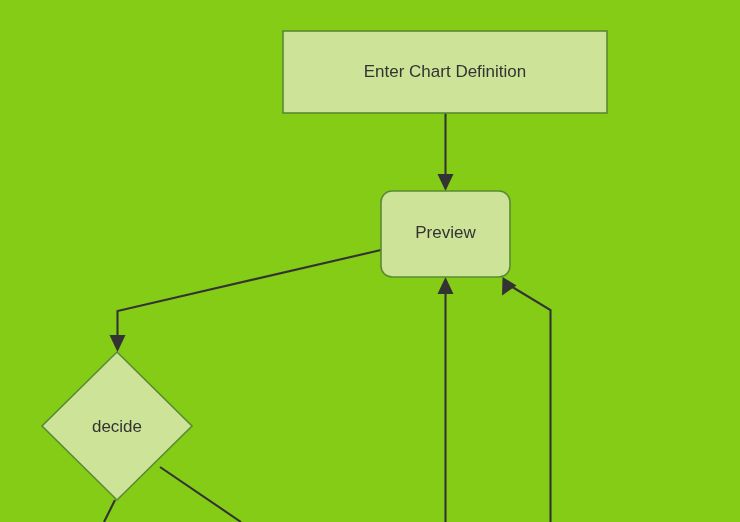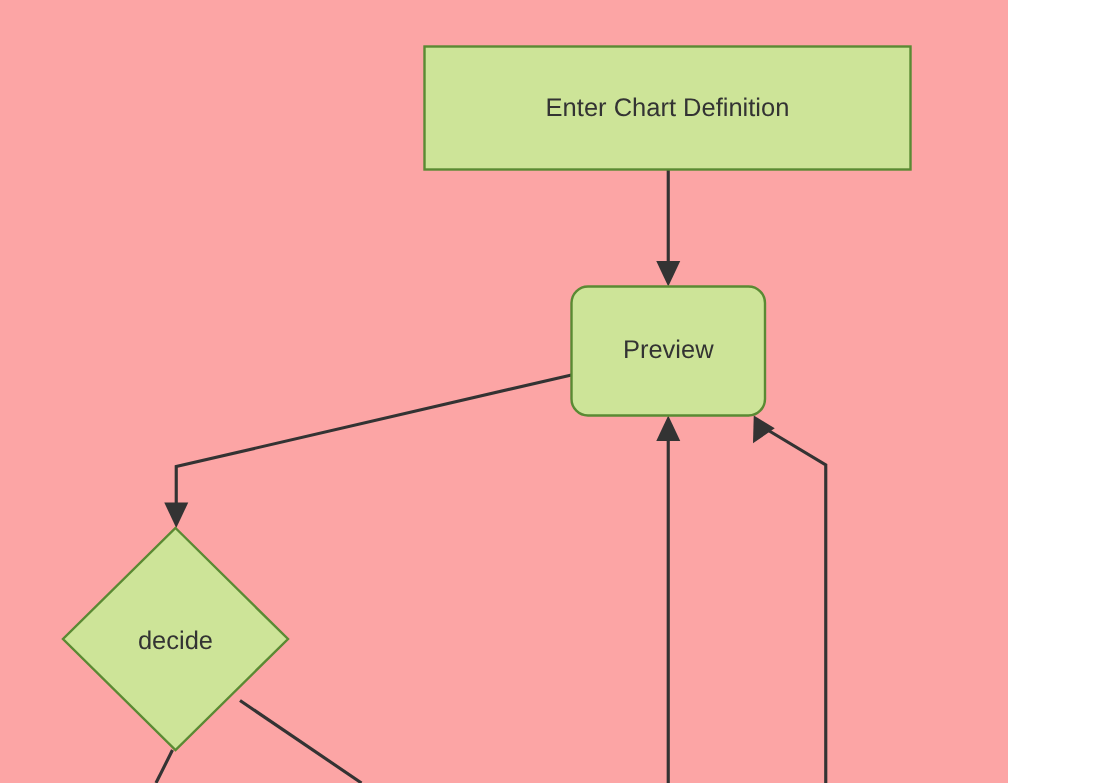--- a/index.html
+++ b/index.html
@@ -2,23 +2,23 @@
 <html><head>
 <meta charset="utf-8">
 <style>
   html, body {
     margin: 0;
     padding: 0;
     background: #ffffff;
   }
   #canvas {
     position: relative;
-    width: 672px;
+    width: 740px;
     height: 522px;
-    background: #fca5a5;
+    background: #84cc16;
     overflow: hidden;
     font-family: "Liberation Sans", "DejaVu Sans", sans-serif;
   }
   #flow-svg {
     position: absolute;
     left: 0;
     top: 0;
     width: 740px;
     height: 522px;
   }

